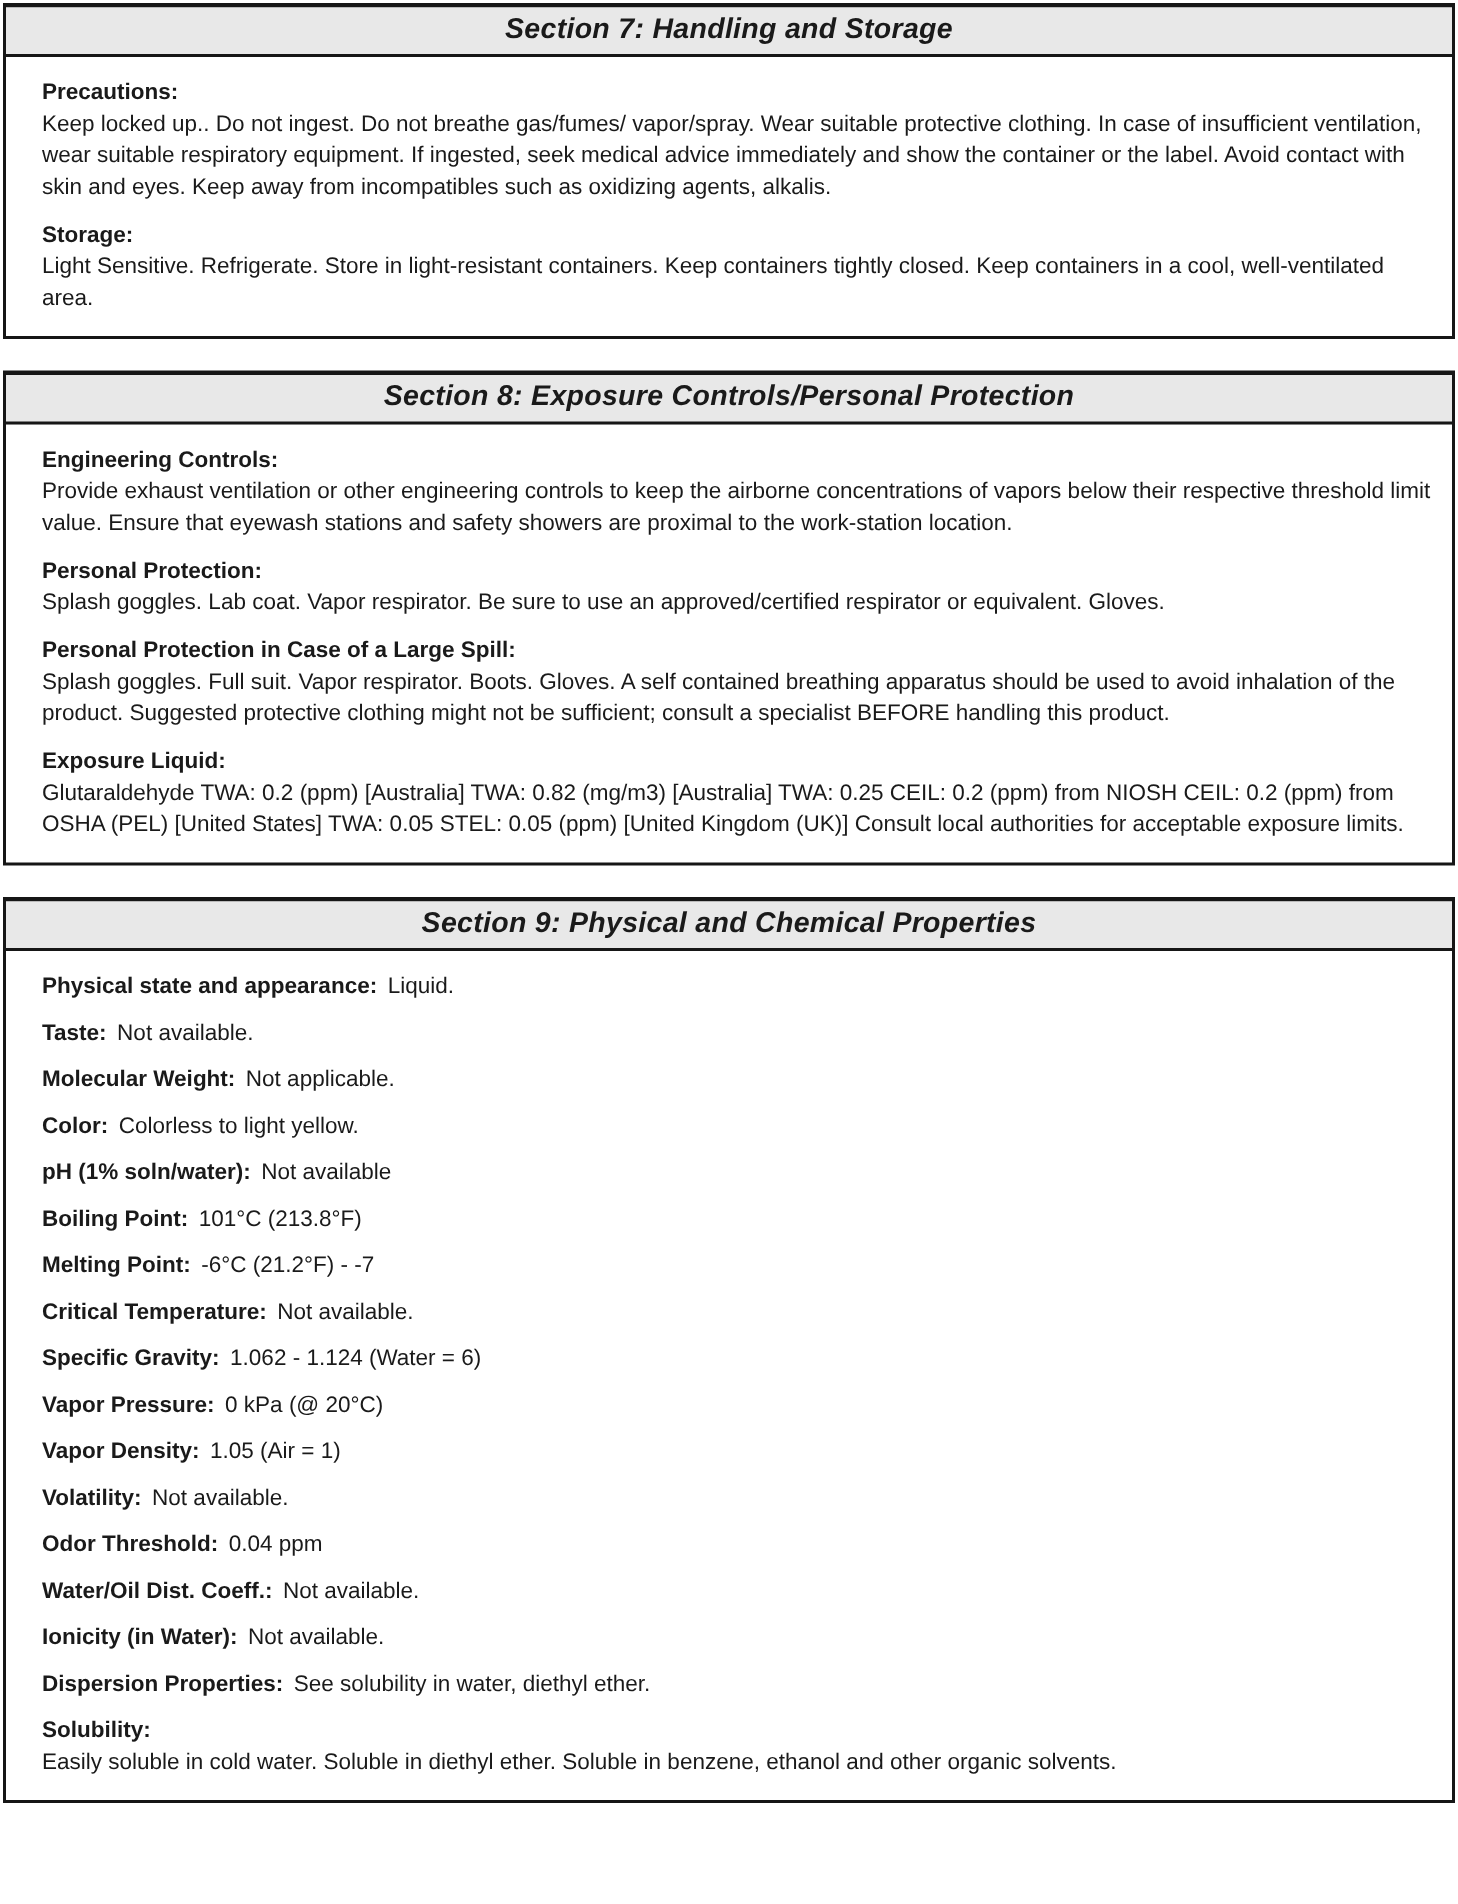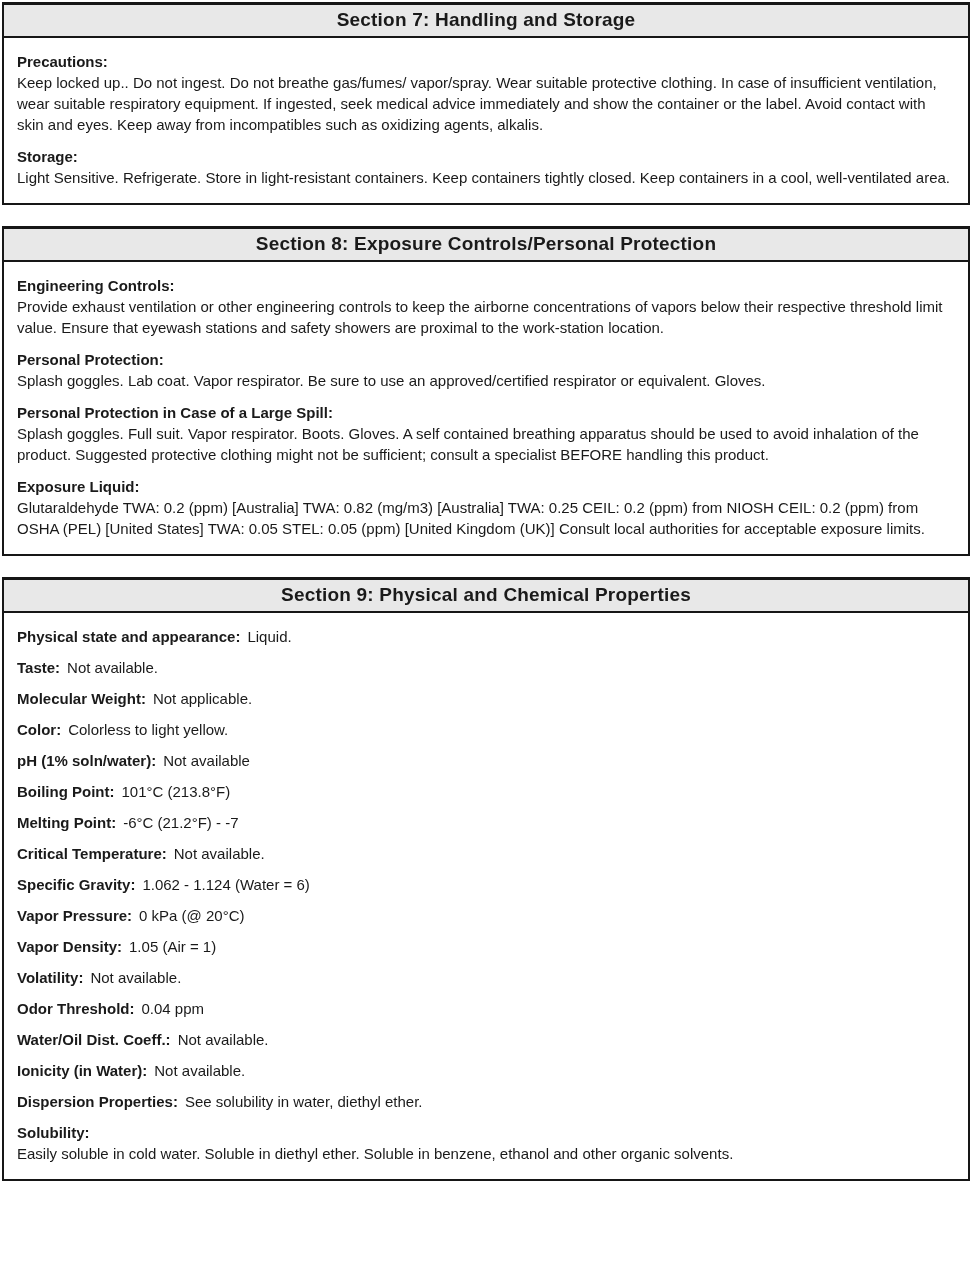--- a/index.html
+++ b/index.html
@@ -17,28 +17,29 @@
     border-top-width: 3px;
     margin-bottom: 21px;
     background: #ffffff;
   }
   .sec:last-child { margin-bottom: 0; }
   .sec-header {
     background: #e8e8e8;
     border-bottom: 2px solid #161616;
     text-align: center;
     padding: 4px 10px 5px 10px;
+    font-style: italic;
   }
   .sec-title {
     font-weight: bold;
     font-size: 19px;
     letter-spacing: 0.2px;
   }
   .sec-body {
-    padding: 13px 13px 15px 13px;
+    padding: 13px 13px 15px 24px;
     font-size: 15px;
     line-height: 21px;
   }
   .block { margin-bottom: 11px; }
   .block:last-child { margin-bottom: 0; }
   .bh { font-weight: bold; }
   .prop { margin-bottom: 10px; }
   .prop:last-child { margin-bottom: 0; }
   .prop b { margin-right: 7px; }
 </style>

